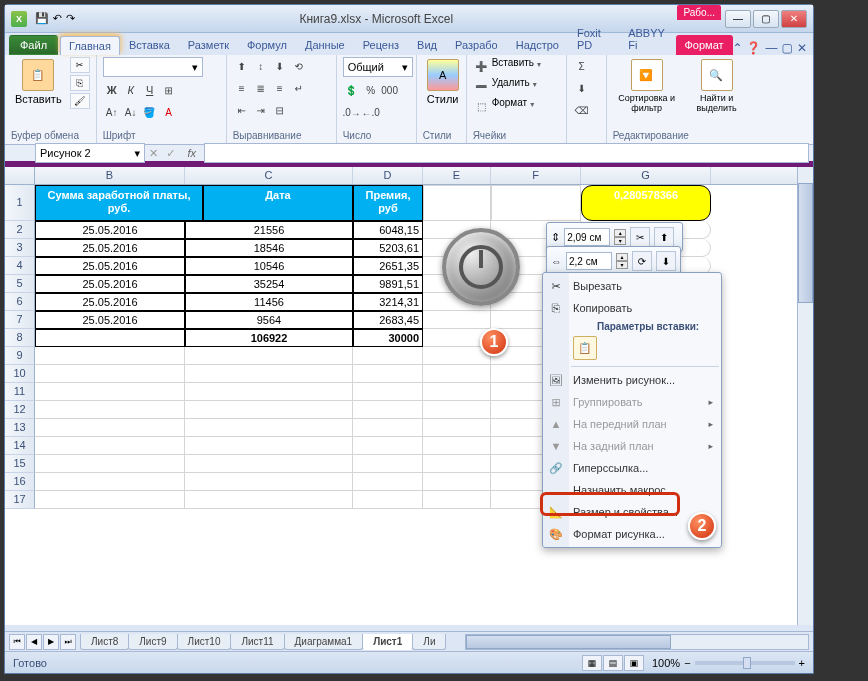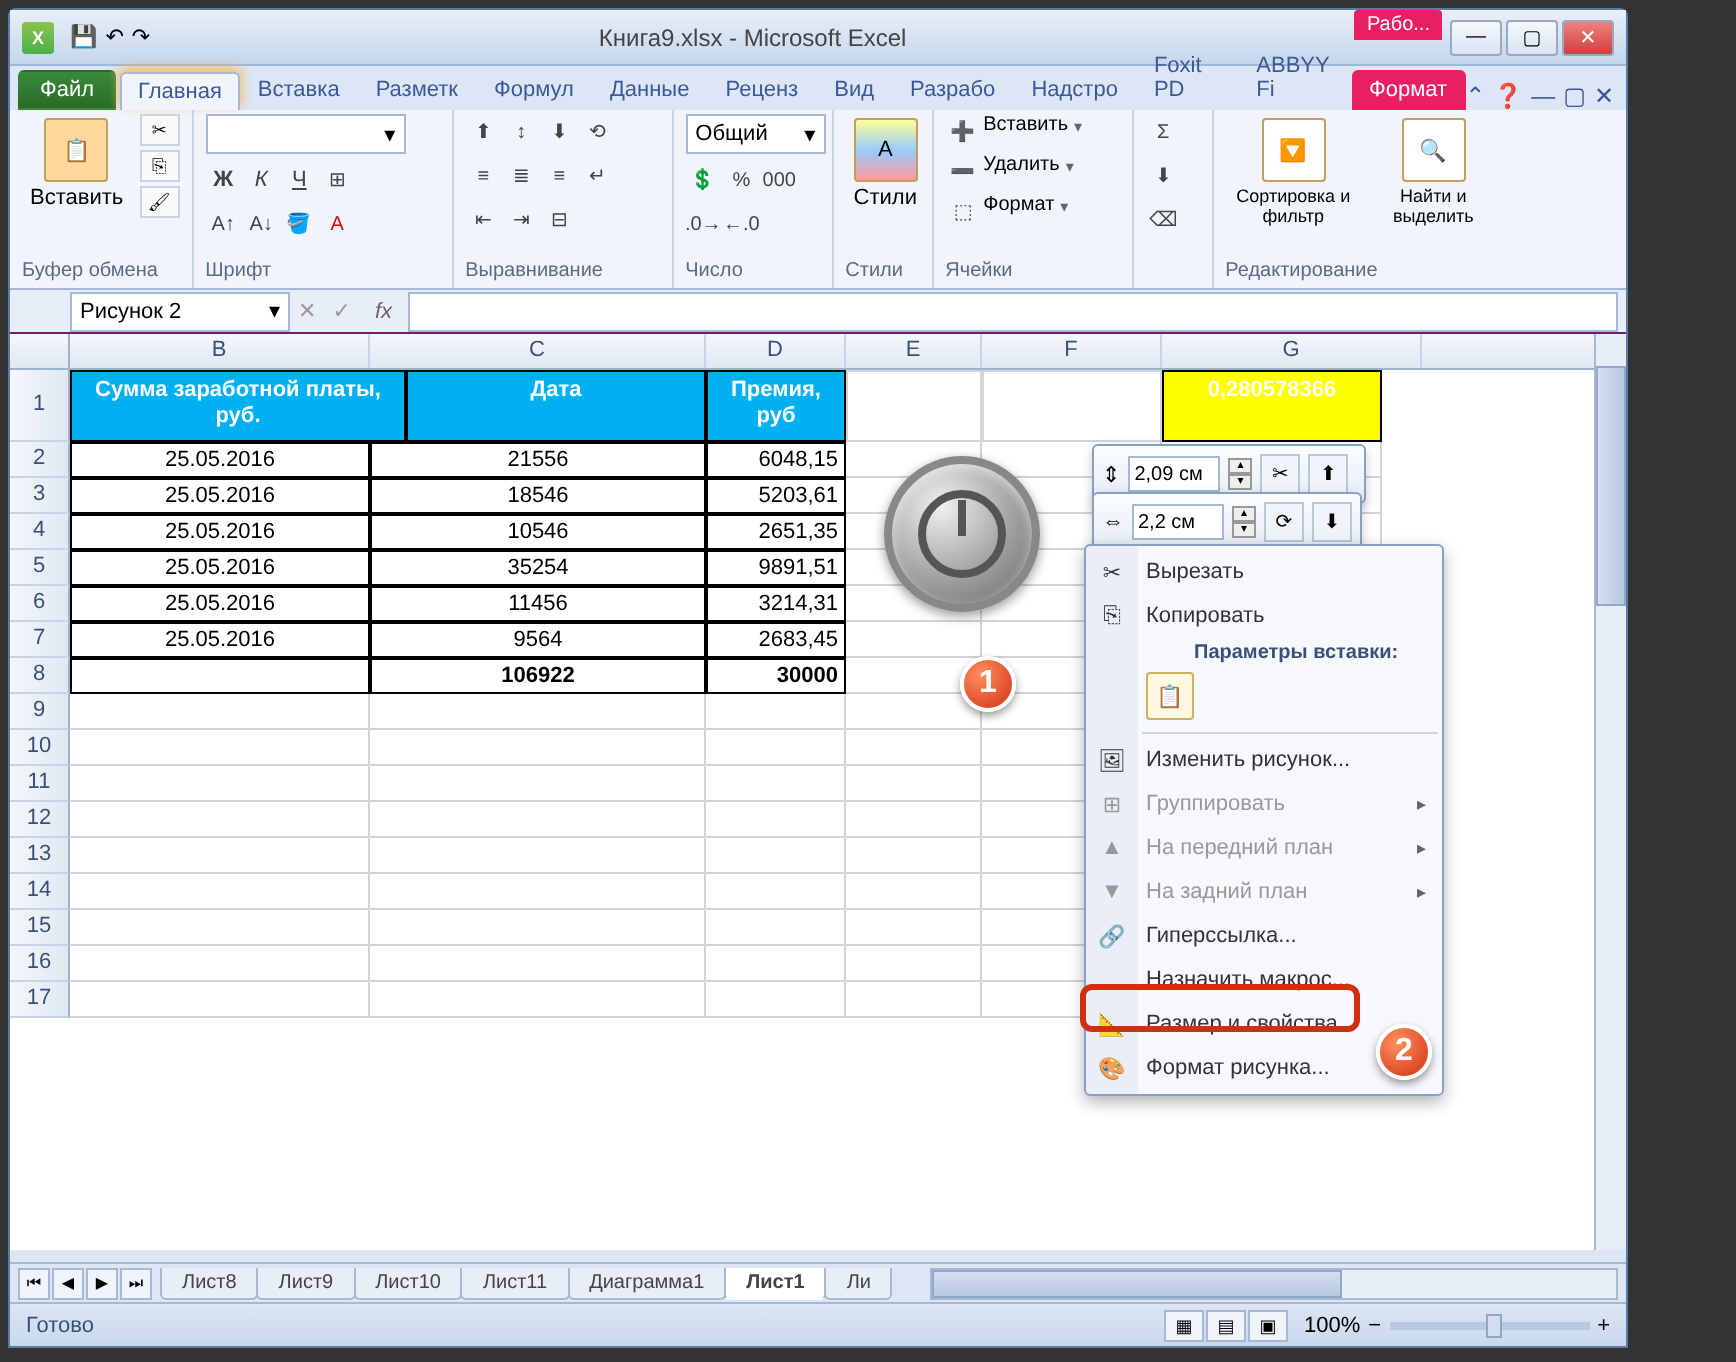--- a/index.html
+++ b/index.html
@@ -27,38 +27,38 @@
 .ribbon-group-label { text-align: left; color: #5a6a8a; font-size: 10px; padding: 1px 0; }
 .big-btn { display: flex; flex-direction: column; align-items: center; gap: 2px; padding: 2px 4px; cursor: pointer; }
 .big-btn .icon { width: 32px; height: 32px; background: #ffd89b; border: 1px solid #c0a060; border-radius: 2px; display:flex; align-items:center; justify-content:center; }
 .small-btns { display: flex; flex-direction: column; gap: 2px; }
 .small-btn { width: 20px; height: 16px; border: 1px solid #c8d4e6; background: #f8fafc; cursor:pointer; display:flex; align-items:center; justify-content:center; font-size:9px; }
 .font-combo { width: 100px; height: 20px; border: 1px solid #a6b8d4; background: #fff; padding: 0 4px; display:flex; align-items:center; justify-content:space-between; }
 .btn-row { display: flex; gap: 1px; }
 .ribbon-mini { width: 18px; height: 18px; border: 1px solid transparent; display:flex; align-items:center; justify-content:center; cursor:pointer; font-size:10px; color:#444; }
 .dropdown-arrow::after { content: '▾'; font-size: 8px; color: #666; margin-left: 2px; }
 
-.namebox-row { height: 22px; background: #e8eef8; border-bottom: 1px solid #701a75; display: flex; align-items: center; }
+.namebox-row { height: 22px; background: #e8eef8; border-bottom: 6px solid #701a75; display: flex; align-items: center; }
 .namebox { width: 110px; height: 20px; border: 1px solid #a6b8d4; background: #fff; margin-left: 30px; padding: 0 4px; display:flex; align-items:center; justify-content:space-between; }
 .fx-label { padding: 0 8px; font-style: italic; color: #666; }
 .formula-bar { flex: 1; height: 20px; border: 1px solid #a6b8d4; background: #fff; margin-right: 4px; }
 
 .sheet-area { position: relative; background: #fff; height: 458px; overflow: hidden; }
 .col-headers { display: flex; height: 18px; background: linear-gradient(#f4f7fb,#e0e8f2); border-bottom: 1px solid #9db2ce; }
 .corner { width: 30px; border-right: 1px solid #9db2ce; background: linear-gradient(#f4f7fb,#e0e8f2); }
 .col-h { border-right: 1px solid #c8d4e6; text-align: center; color: #3b5078; line-height: 17px; }
 .col-h.B { width: 150px; } .col-h.C { width: 168px; } .col-h.D { width: 70px; }
 .col-h.E { width: 68px; } .col-h.F { width: 90px; } .col-h.G { width: 130px; }
 .rows { }
 .row { display: flex; height: 18px; }
 .row-h { width: 30px; background: linear-gradient(90deg,#f4f7fb,#e0e8f2); border-right: 1px solid #9db2ce; border-bottom: 1px solid #c8d4e6; text-align: center; color: #3b5078; line-height: 17px; }
 .cell { border-right: 1px solid #d4d4d4; border-bottom: 1px solid #d4d4d4; padding: 0 3px; line-height: 17px; overflow: hidden; white-space: nowrap; }
 .cell.B { width: 150px; text-align: center; } .cell.C { width: 168px; text-align: center; }
 .cell.D { width: 70px; text-align: right; } .cell.E { width: 68px; } .cell.F { width: 90px; }
-.cell.G { width: 110px; text-align: right; }
+.cell.G { width: 130px; text-align: right; border-radius: 11px; }
 .hdr-row .cell { background: #00b0f0; color: #fff; text-align: center; border: 1px solid #000; font-weight: bold; }
 .hdr-row { height: 36px; }
 .hdr-row .cell { line-height: 13px; padding-top: 3px; white-space: normal; }
 .hdr-row .row-h { height: 36px; line-height: 35px; }
 .data-row .cell.B, .data-row .cell.C, .data-row .cell.D { border: 1px solid #000; background:#fff; }
 .total-row .cell.B, .total-row .cell.C, .total-row .cell.D { border: 1px solid #000; font-weight: bold; }
 .cell.G.val { background: #ffff00; }
 
 .power-btn { position: absolute; left: 442px; top: 228px; width: 78px; height: 78px; border-radius: 50%; background: radial-gradient(circle at 35% 30%, #f0f0f0, #999 60%, #666); border: 4px solid #888; box-shadow: 0 2px 6px rgba(0,0,0,0.4), inset 0 2px 6px rgba(255,255,255,0.6); display:flex; align-items:center; justify-content:center; }
 .power-btn::before { content:''; width:36px; height:36px; border:4px solid #555; border-radius:50%; position:absolute; }

